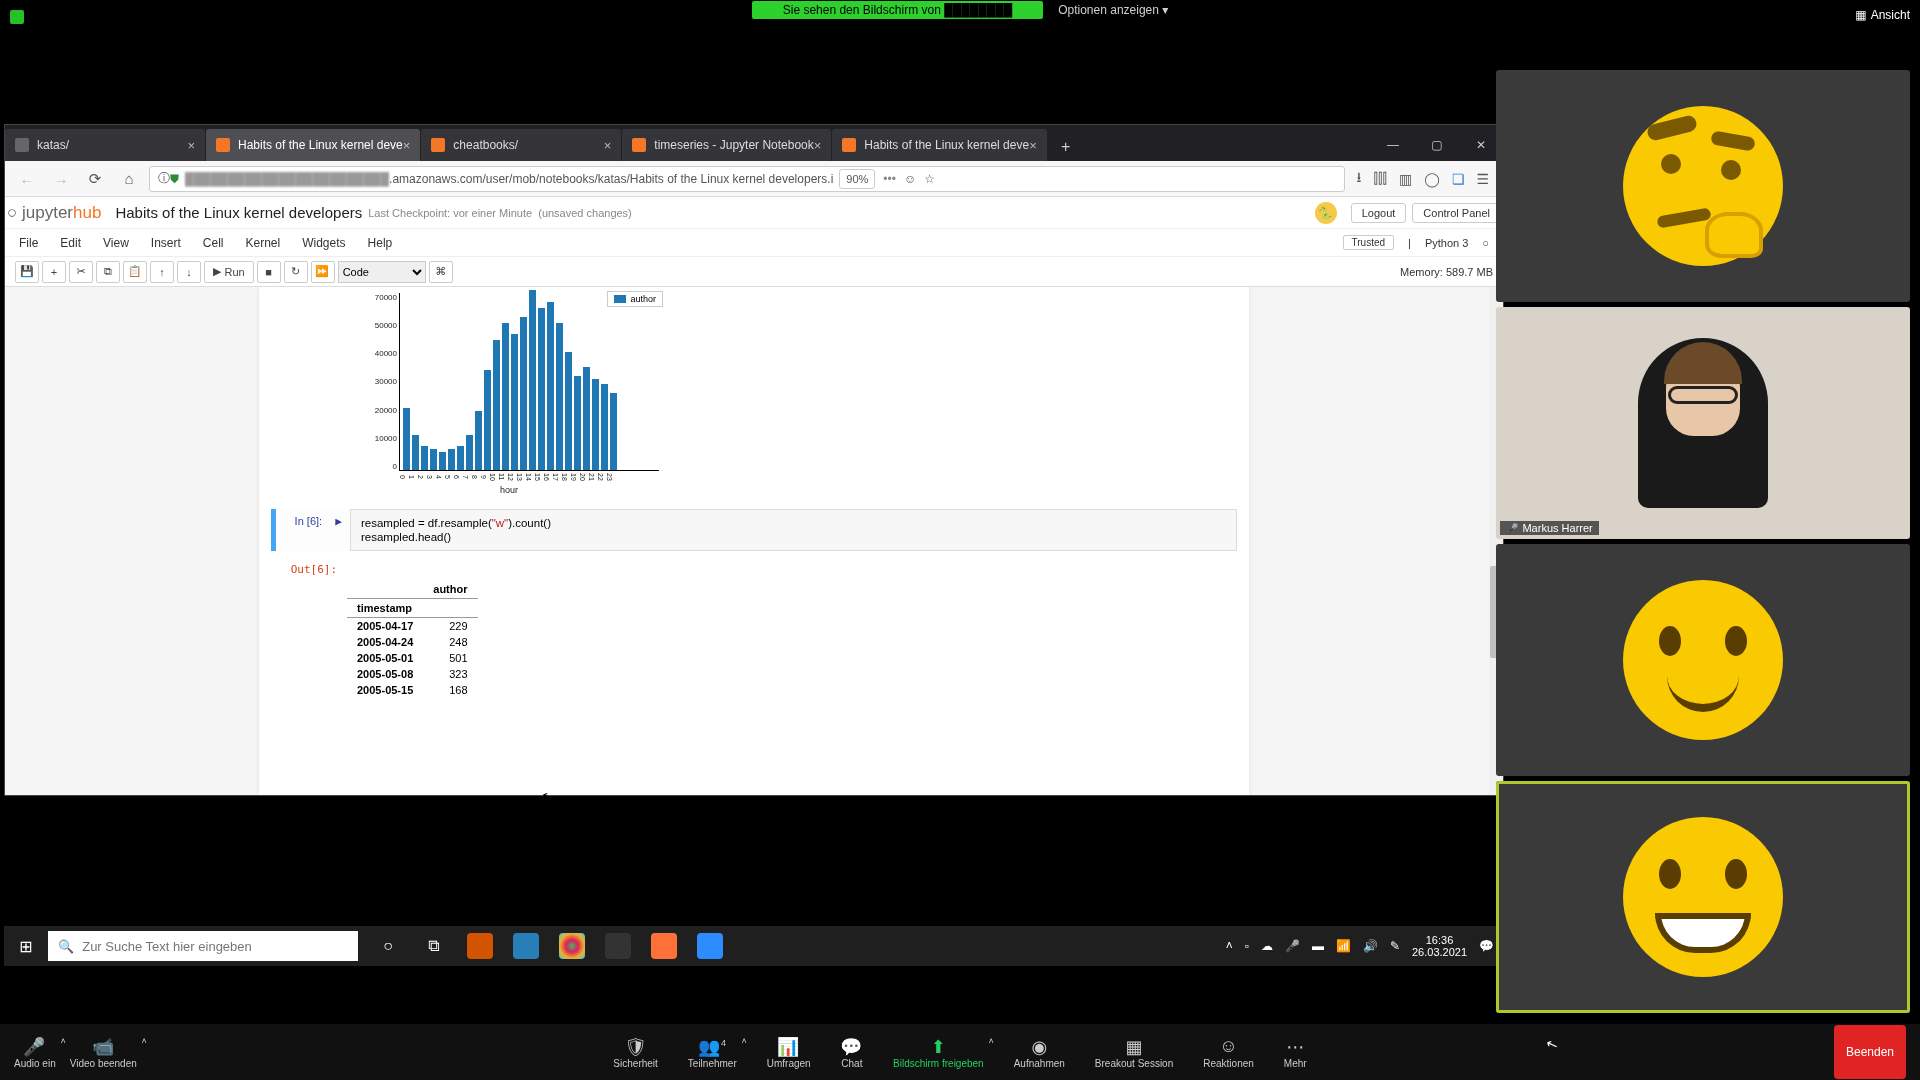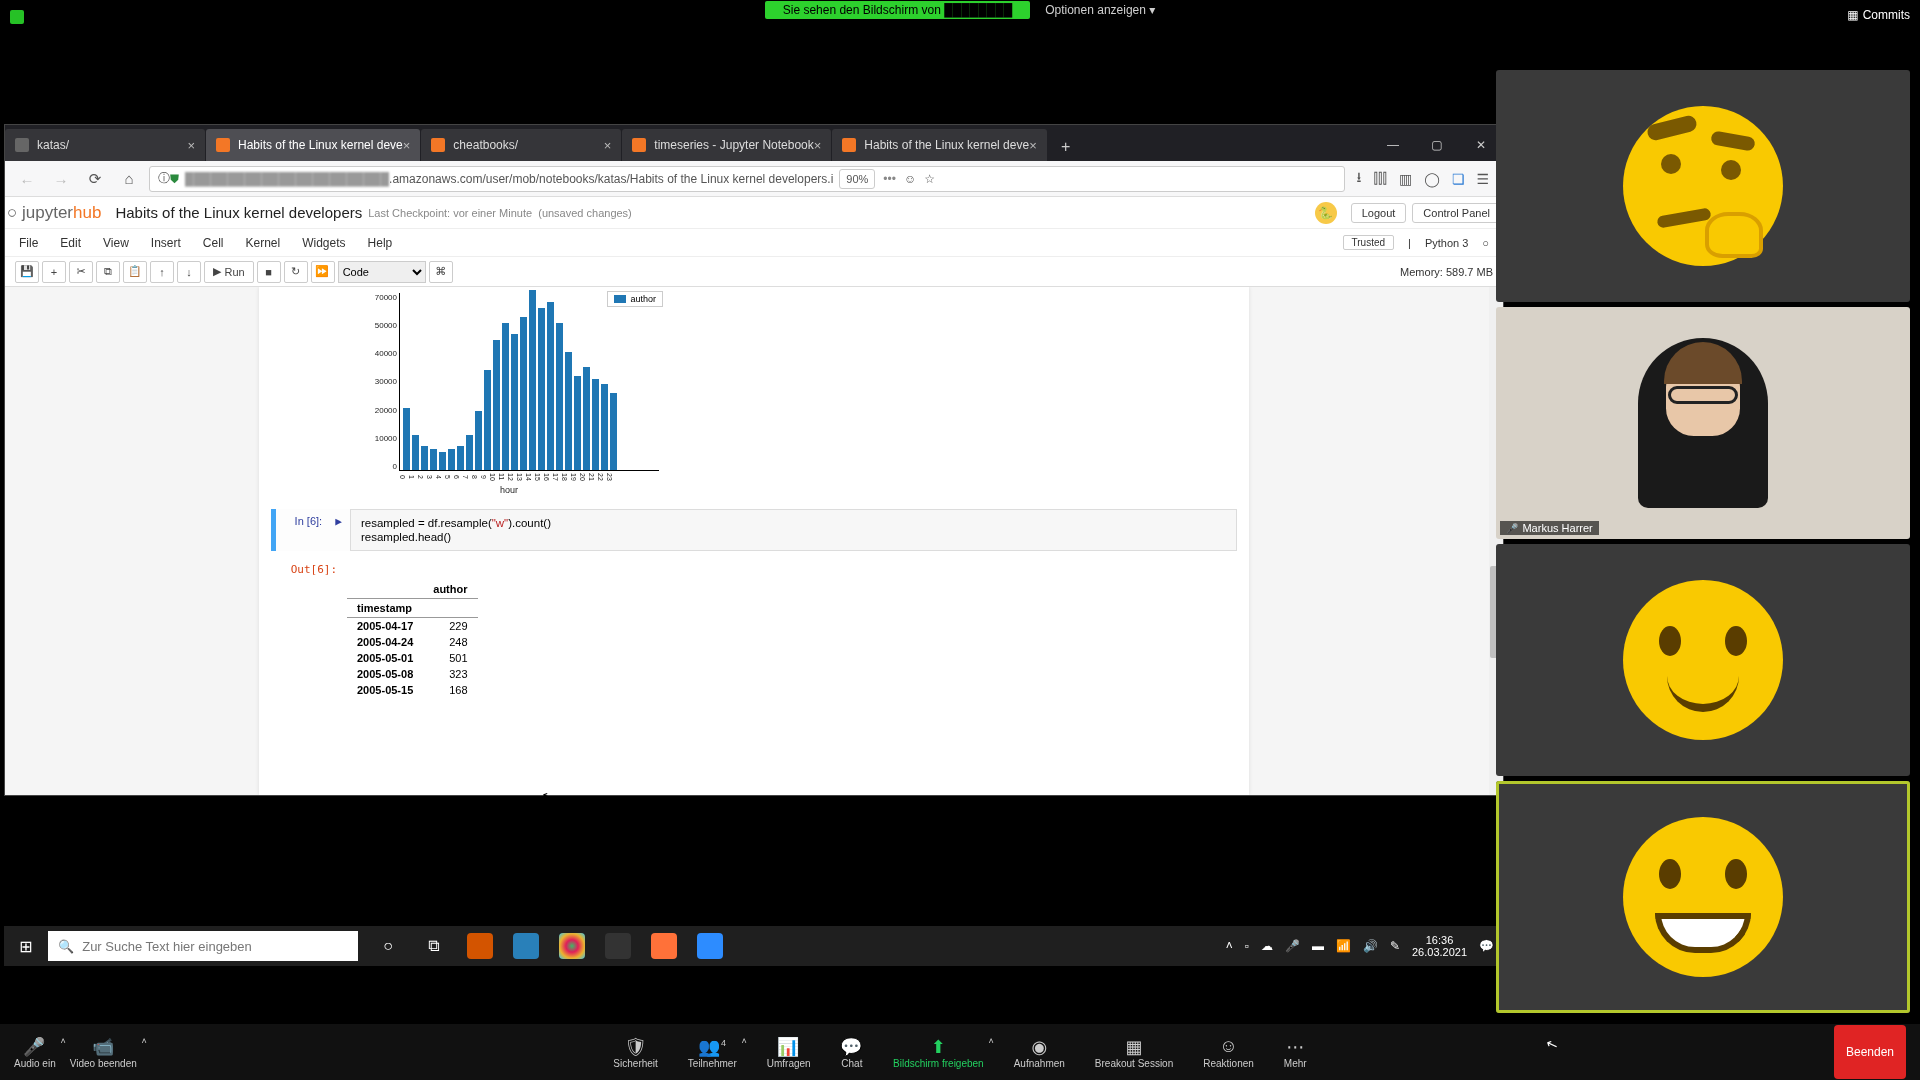--- a/index.html
+++ b/index.html
@@ -1,21 +1,21 @@
 <!DOCTYPE html>
 <html><head>
 <meta charset="utf-8">
 <style>
 * { margin: 0; padding: 0; box-sizing: border-box; font-family: "Segoe UI", Arial, sans-serif; }
 body { background: #000; width: 1920px; height: 1080px; overflow: hidden; position: relative; }
 
 
 .top-banner { position: absolute; top: 0; left: 0; right: 0; height: 20px; display: flex; justify-content: center; align-items: center; }
 .shield { position: absolute; left: 10px; top: 10px; width: 14px; height: 14px; background: #26c126; border-radius: 2px; }
-.share-banner { background: #2dd12d; color: #000; font-size: 12px; padding: 2px 18px; border-radius: 2px; }
+.share-banner { background: #2dd12d; color: #000; font-size: 12px; padding: 2px 31px; border-radius: 2px; }
 .options-banner { margin-left: 15px; color: #cfcfcf; font-size: 12px; }
 .view-btn { position: absolute; right: 10px; top: 8px; color: #fff; font-size: 12px; display: flex; align-items: center; gap: 4px; }
 
 
 .browser-window { position: absolute; top: 124px; left: 4px; width: 1500px; height: 672px; background: #fff; border: 1px solid #444; display: flex; flex-direction: column; }
 
 .tab-strip { height: 36px; background: #202025; display: flex; align-items: flex-end; }
 .tab { height: 32px; min-width: 200px; max-width: 220px; background: #353539; color: #ddd; display: flex; align-items: center; padding: 0 10px; font-size: 12px; border-top-left-radius: 3px; border-top-right-radius: 3px; margin-right: 1px; white-space: nowrap; overflow: hidden; text-overflow: ellipsis; position: relative; }
 .tab.active { background: #4e4e53; color: #fff; }
 .tab .fav { width: 14px; height: 14px; margin-right: 8px; background: #f37726; border-radius: 2px; flex-shrink: 0; }
@@ -135,21 +135,21 @@
 </head>
 <body>
 
 <div class="shield"></div>
 <div class="top-banner">
   <div class="share-banner"><span>Sie sehen den Bildschirm von</span> ████████</div>
   <div class="options-banner">Optionen anzeigen ▾</div>
 </div>
 <div class="view-btn">
   <span>▦</span>
-  <span>Commits</span>
+  <span>Ansicht</span>
 </div>
 
 <div class="browser-window">
 
   <div class="tab-strip">
     <div class="tab">
         <span class="fav alt"></span>
         <span>katas/</span>
         <span class="close">×</span>
       </div>

